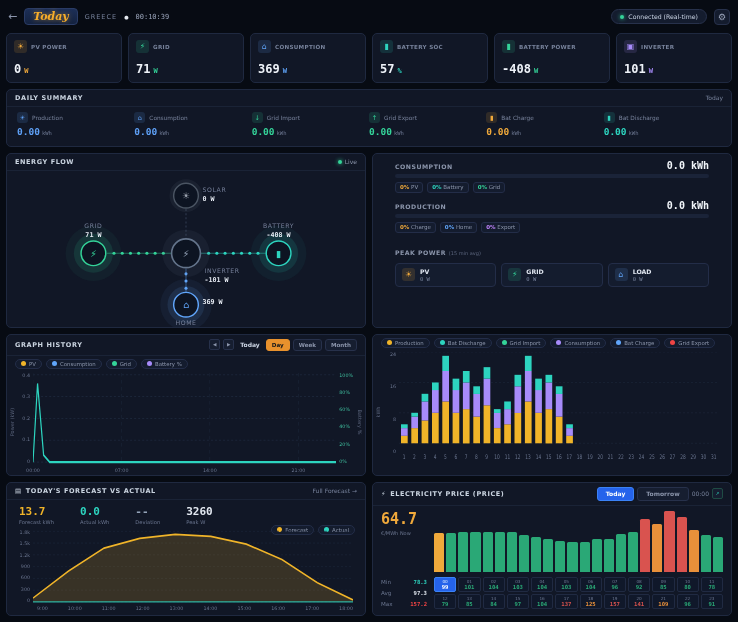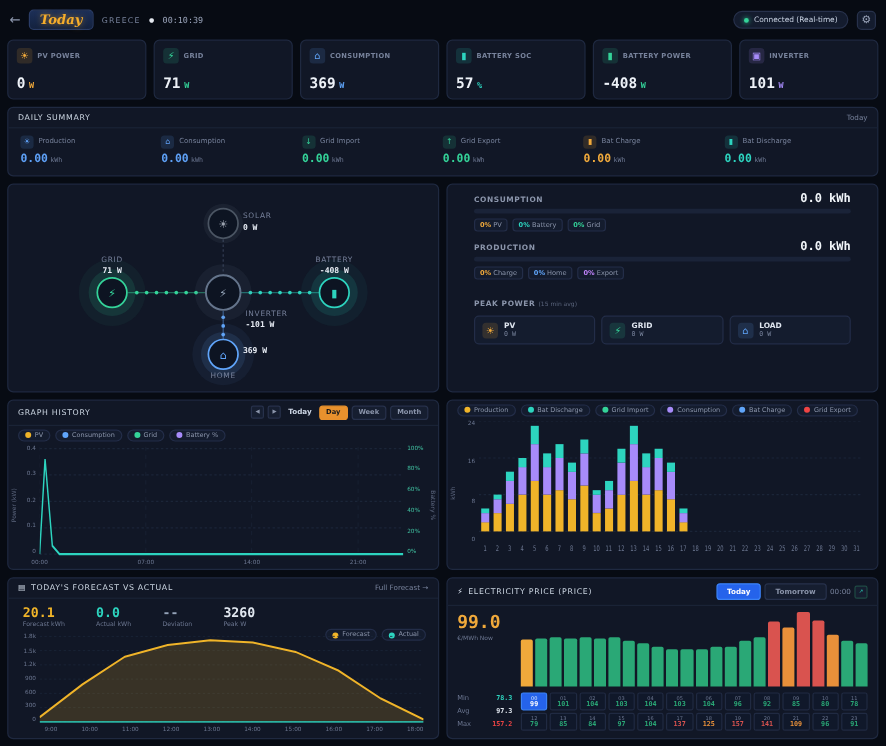--- a/index.html
+++ b/index.html
@@ -13,21 +13,21 @@
 .sep-dot{font-size:5px;color:#e5e9f0}
 .time{font-size:7px;color:#9aa4ba;font-family:"DejaVu Sans Mono",monospace}
 .spacer{flex:1}
 .status-pill{display:flex;align-items:center;gap:4px;background:#141c2e;border:1px solid #27314b;border-radius:9px;padding:3px 8px;font-size:6.2px;color:#c9d3e3}
 .gdot{width:4px;height:4px;border-radius:50%;background:#34d399;box-shadow:0 0 4px #34d399;display:inline-block}
 .gear-btn{width:16px;height:16px;border:1px solid #27314b;background:#141c2e;border-radius:4px;display:flex;align-items:center;justify-content:center;color:#9aa4ba;font-size:9px;cursor:pointer}
 
 .card,.panel{background:#111726;border:1px solid #1f2940;border-radius:5px}
 .panel{display:flex;flex-direction:column;overflow:hidden}
 .panel-hd{display:flex;align-items:center;justify-content:space-between;padding:4px 8px;border-bottom:1px solid #1a2336;min-height:16px}
-.p-title{font-size:6.5px;font-weight:normal;letter-spacing:.6px;color:#cbd5e1;display:flex;align-items:center;gap:4px;white-space:nowrap}
+.p-title{font-size:6.5px;font-weight:bold;letter-spacing:.6px;color:#cbd5e1;display:flex;align-items:center;gap:4px;white-space:nowrap}
 .hd-right{display:flex;align-items:center;gap:3px}
 .hd-note{font-size:6px;color:#77829b}
 .navbtn{width:11px;height:11px;border:1px solid #27314b;border-radius:2px;display:inline-flex;align-items:center;justify-content:center;font-size:4.5px;color:#8b95ab;background:#161e30;cursor:pointer}
 .navdate{font-size:6px;color:#cdd6e5;font-weight:bold;margin:0 3px;white-space:nowrap;cursor:pointer}
 .calic{font-size:6px;color:#8b95ab}
 .pill{font-size:5.6px;padding:2px 5px;border-radius:3px;background:#161e30;border:1px solid #27314b;color:#8b95ab;font-weight:bold;cursor:pointer;white-space:nowrap}
 .pill.active{background:#e8912d;border-color:#e8912d;color:#16181c}
 .tab{font-size:6px;padding:2.5px 8px;border-radius:3px;background:#161e30;border:1px solid #27314b;color:#8b95ab;font-weight:bold;cursor:pointer}
 .tab.active{background:#2563eb;border-color:#3b82f6;color:#fff}
 .ibox{border-radius:3px;display:inline-flex;align-items:center;justify-content:center;flex:0 0 auto}
@@ -224,20 +224,27 @@
             <span class="ibox" style="color:#2dd4bf;background:rgba(45,212,191,0.14)">▮</span>
             <span class="si-label">Bat Discharge</span>
           </div>
           <div class="si-val" style="color:#2dd4bf">0.00<span class="si-unit">kWh</span></div>
         </div>
       </div>
   </div>
 
   <div class="row2">
     <div class="panel">
+      <div class="panel-hd">
+        <span class="p-title">ENERGY FLOW</span>
+        <span class="live">
+            <span class="gdot"></span>
+            <span>Live</span>
+          </span>
+      </div>
       <div class="flow-body">
         <svg class="flow-svg" viewBox="0 0 348 152">
 
           <line x1="174" y1="37" x2="174" y2="66" stroke="#323c52" stroke-width="1" stroke-dasharray="2 2"></line>
           <line x1="97" y1="80" x2="160" y2="80" stroke="#34d399" stroke-width="1" opacity=".45"></line>
           <line x1="188" y1="80" x2="252" y2="80" stroke="#2dd4bf" stroke-width="1" opacity=".45"></line>
           <line x1="174" y1="95" x2="174" y2="118" stroke="#60a5fa" stroke-width="1" opacity=".45"></line>
 
           <g fill="#34d399">
               <circle cx="104" cy="80" r="1.5"></circle>
@@ -523,21 +530,21 @@
     <div class="panel">
       <div class="panel-hd">
         <span class="p-title">
             <span>▤</span>
             <span>TODAY'S FORECAST VS ACTUAL</span>
           </span>
         <span class="hd-note" style="cursor:pointer">Full Forecast →</span>
       </div>
       <div class="fc-stats" id="fc-stats">
           <div>
-            <div class="fv" style="color:#f0b429">20.1</div>
+            <div class="fv" style="color:#f0b429">13.7</div>
             <div class="fl">Forecast kWh</div>
           </div>
           <div>
             <div class="fv" style="color:#2dd4bf">0.0</div>
             <div class="fl">Actual kWh</div>
           </div>
           <div>
             <div class="fv" style="color:#94a3b8">--</div>
             <div class="fl">Deviation</div>
           </div>
@@ -597,21 +604,21 @@
           </span>
         <div class="hd-right" id="pr-tabs">
             <span class="tab active">Today</span>
             <span class="tab">Tomorrow</span>
             <span class="hd-note">00:00</span>
             <span class="navbtn" style="color:#2dd4bf;border-color:#1f4b44">↗</span>
           </div>
       </div>
       <div class="pr-top">
         <div class="pr-now">
-          <div class="pr-val">99.0</div>
+          <div class="pr-val">64.7</div>
           <div class="pr-unit">€/MWh Now</div>
         </div>
         <div class="pr-bars" id="pr-bars">
             <div class="pbar" style="height:62%;background:#f0a93b"></div>
             <div class="pbar" style="height:63%;background:#2aa876"></div>
             <div class="pbar" style="height:65%;background:#2aa876"></div>
             <div class="pbar" style="height:64%;background:#2aa876"></div>
             <div class="pbar" style="height:65%;background:#2aa876"></div>
             <div class="pbar" style="height:64%;background:#2aa876"></div>
             <div class="pbar" style="height:65%;background:#2aa876"></div>

